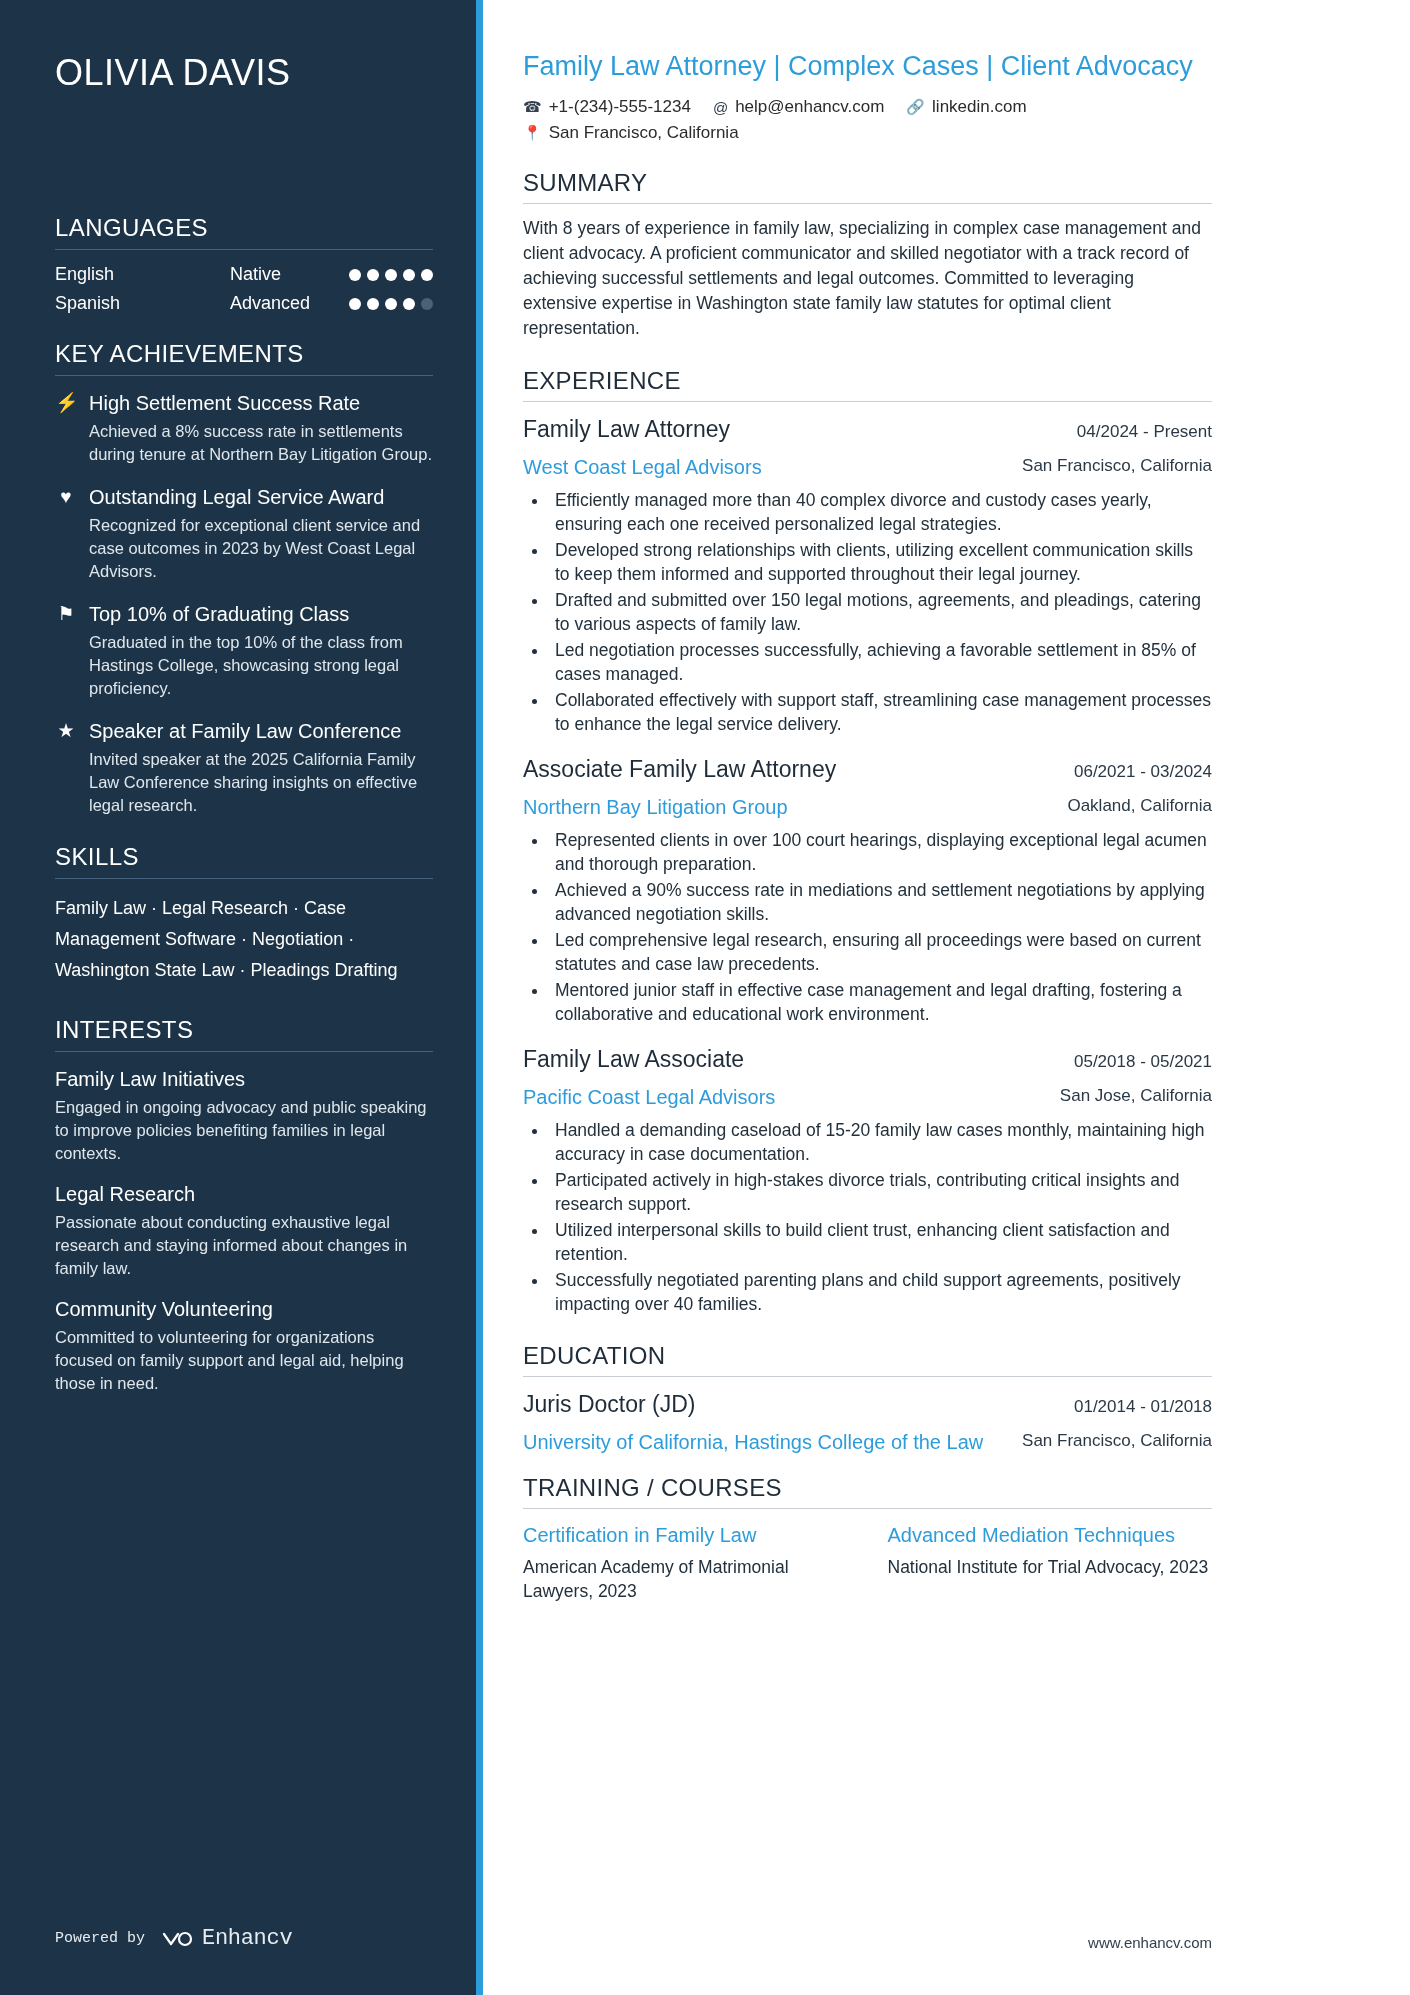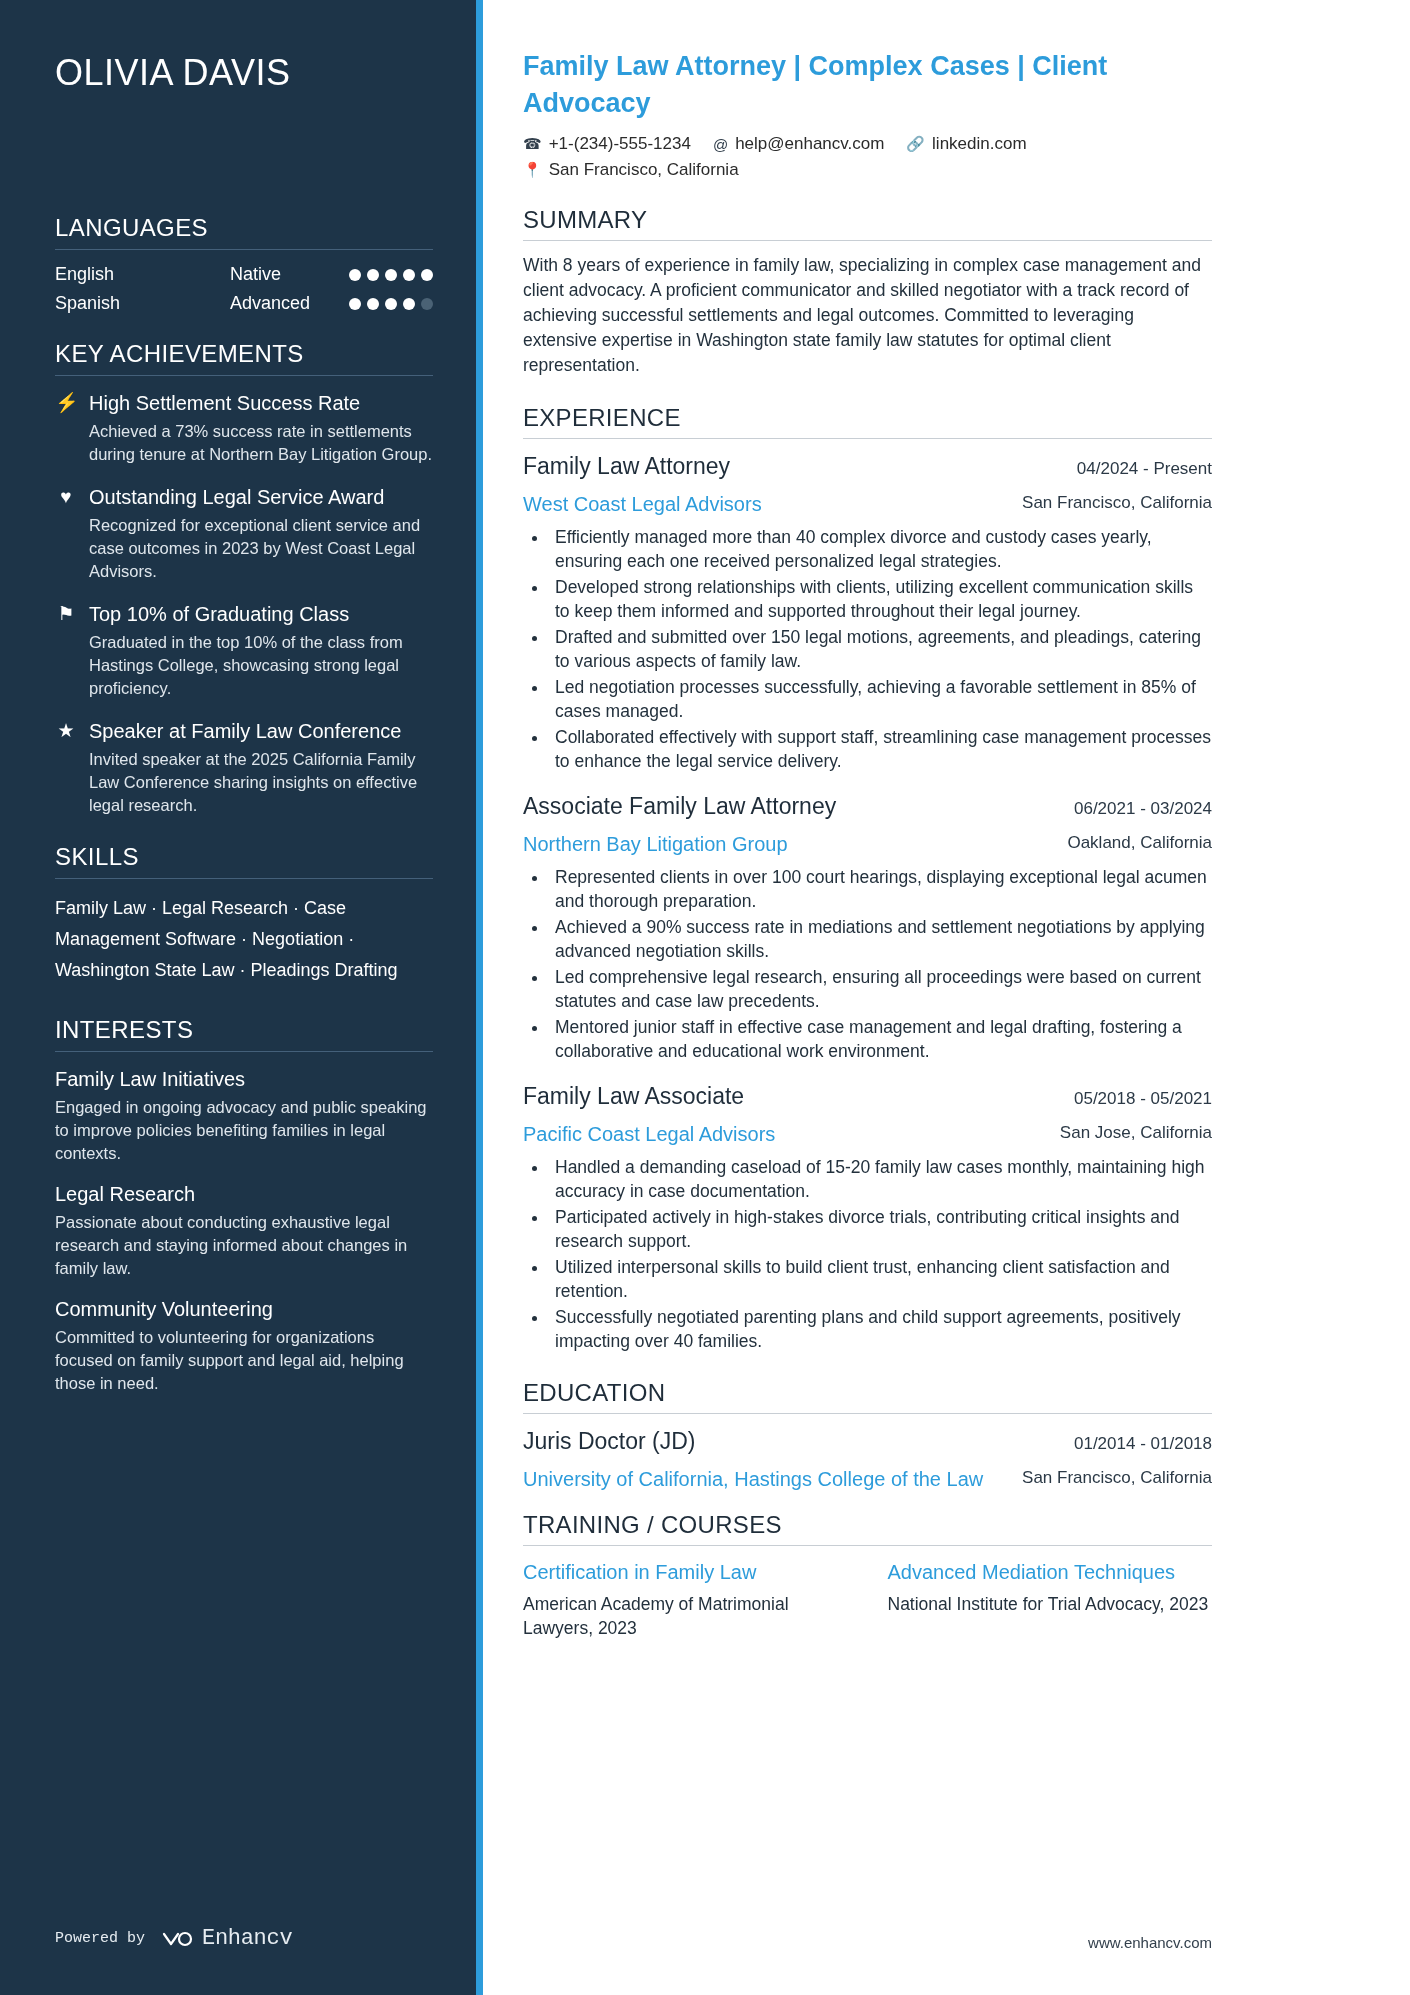--- a/index.html
+++ b/index.html
@@ -131,21 +131,21 @@
   
   .main {
     flex: 1;
     padding: 48px 55px 0 40px;
     position: relative;
   }
   .headline {
     font-size: 27px;
     line-height: 37px;
     color: #2d9cdb;
-    font-weight: 700;
+    font-weight: 400;
     margin-bottom: 12px;
   }
   .contact-line {
     display: flex;
     flex-wrap: wrap;
     align-items: center;
     gap: 7px 22px;
     font-size: 17px;
     color: #2b2b2b;
     margin-bottom: 6px;
@@ -281,21 +281,21 @@
     </section>
 
     <section class="side-section" style="margin-top:26px">
       <div class="side-heading">KEY ACHIEVEMENTS</div>
 
       <div class="ach-item">
         <div class="ach-title-row">
           <span class="ach-icon">⚡</span>
           <span class="ach-title">High Settlement Success Rate</span>
         </div>
-        <div class="ach-desc">Achieved a 73% success rate in settlements during tenure at Northern Bay Litigation Group.</div>
+        <div class="ach-desc">Achieved a 8% success rate in settlements during tenure at Northern Bay Litigation Group.</div>
       </div>
 
       <div class="ach-item">
         <div class="ach-title-row">
           <span class="ach-icon">♥</span>
           <span class="ach-title">Outstanding Legal Service Award</span>
         </div>
         <div class="ach-desc">Recognized for exceptional client service and case outcomes in 2023 by West Coast Legal Advisors.</div>
       </div>
 

